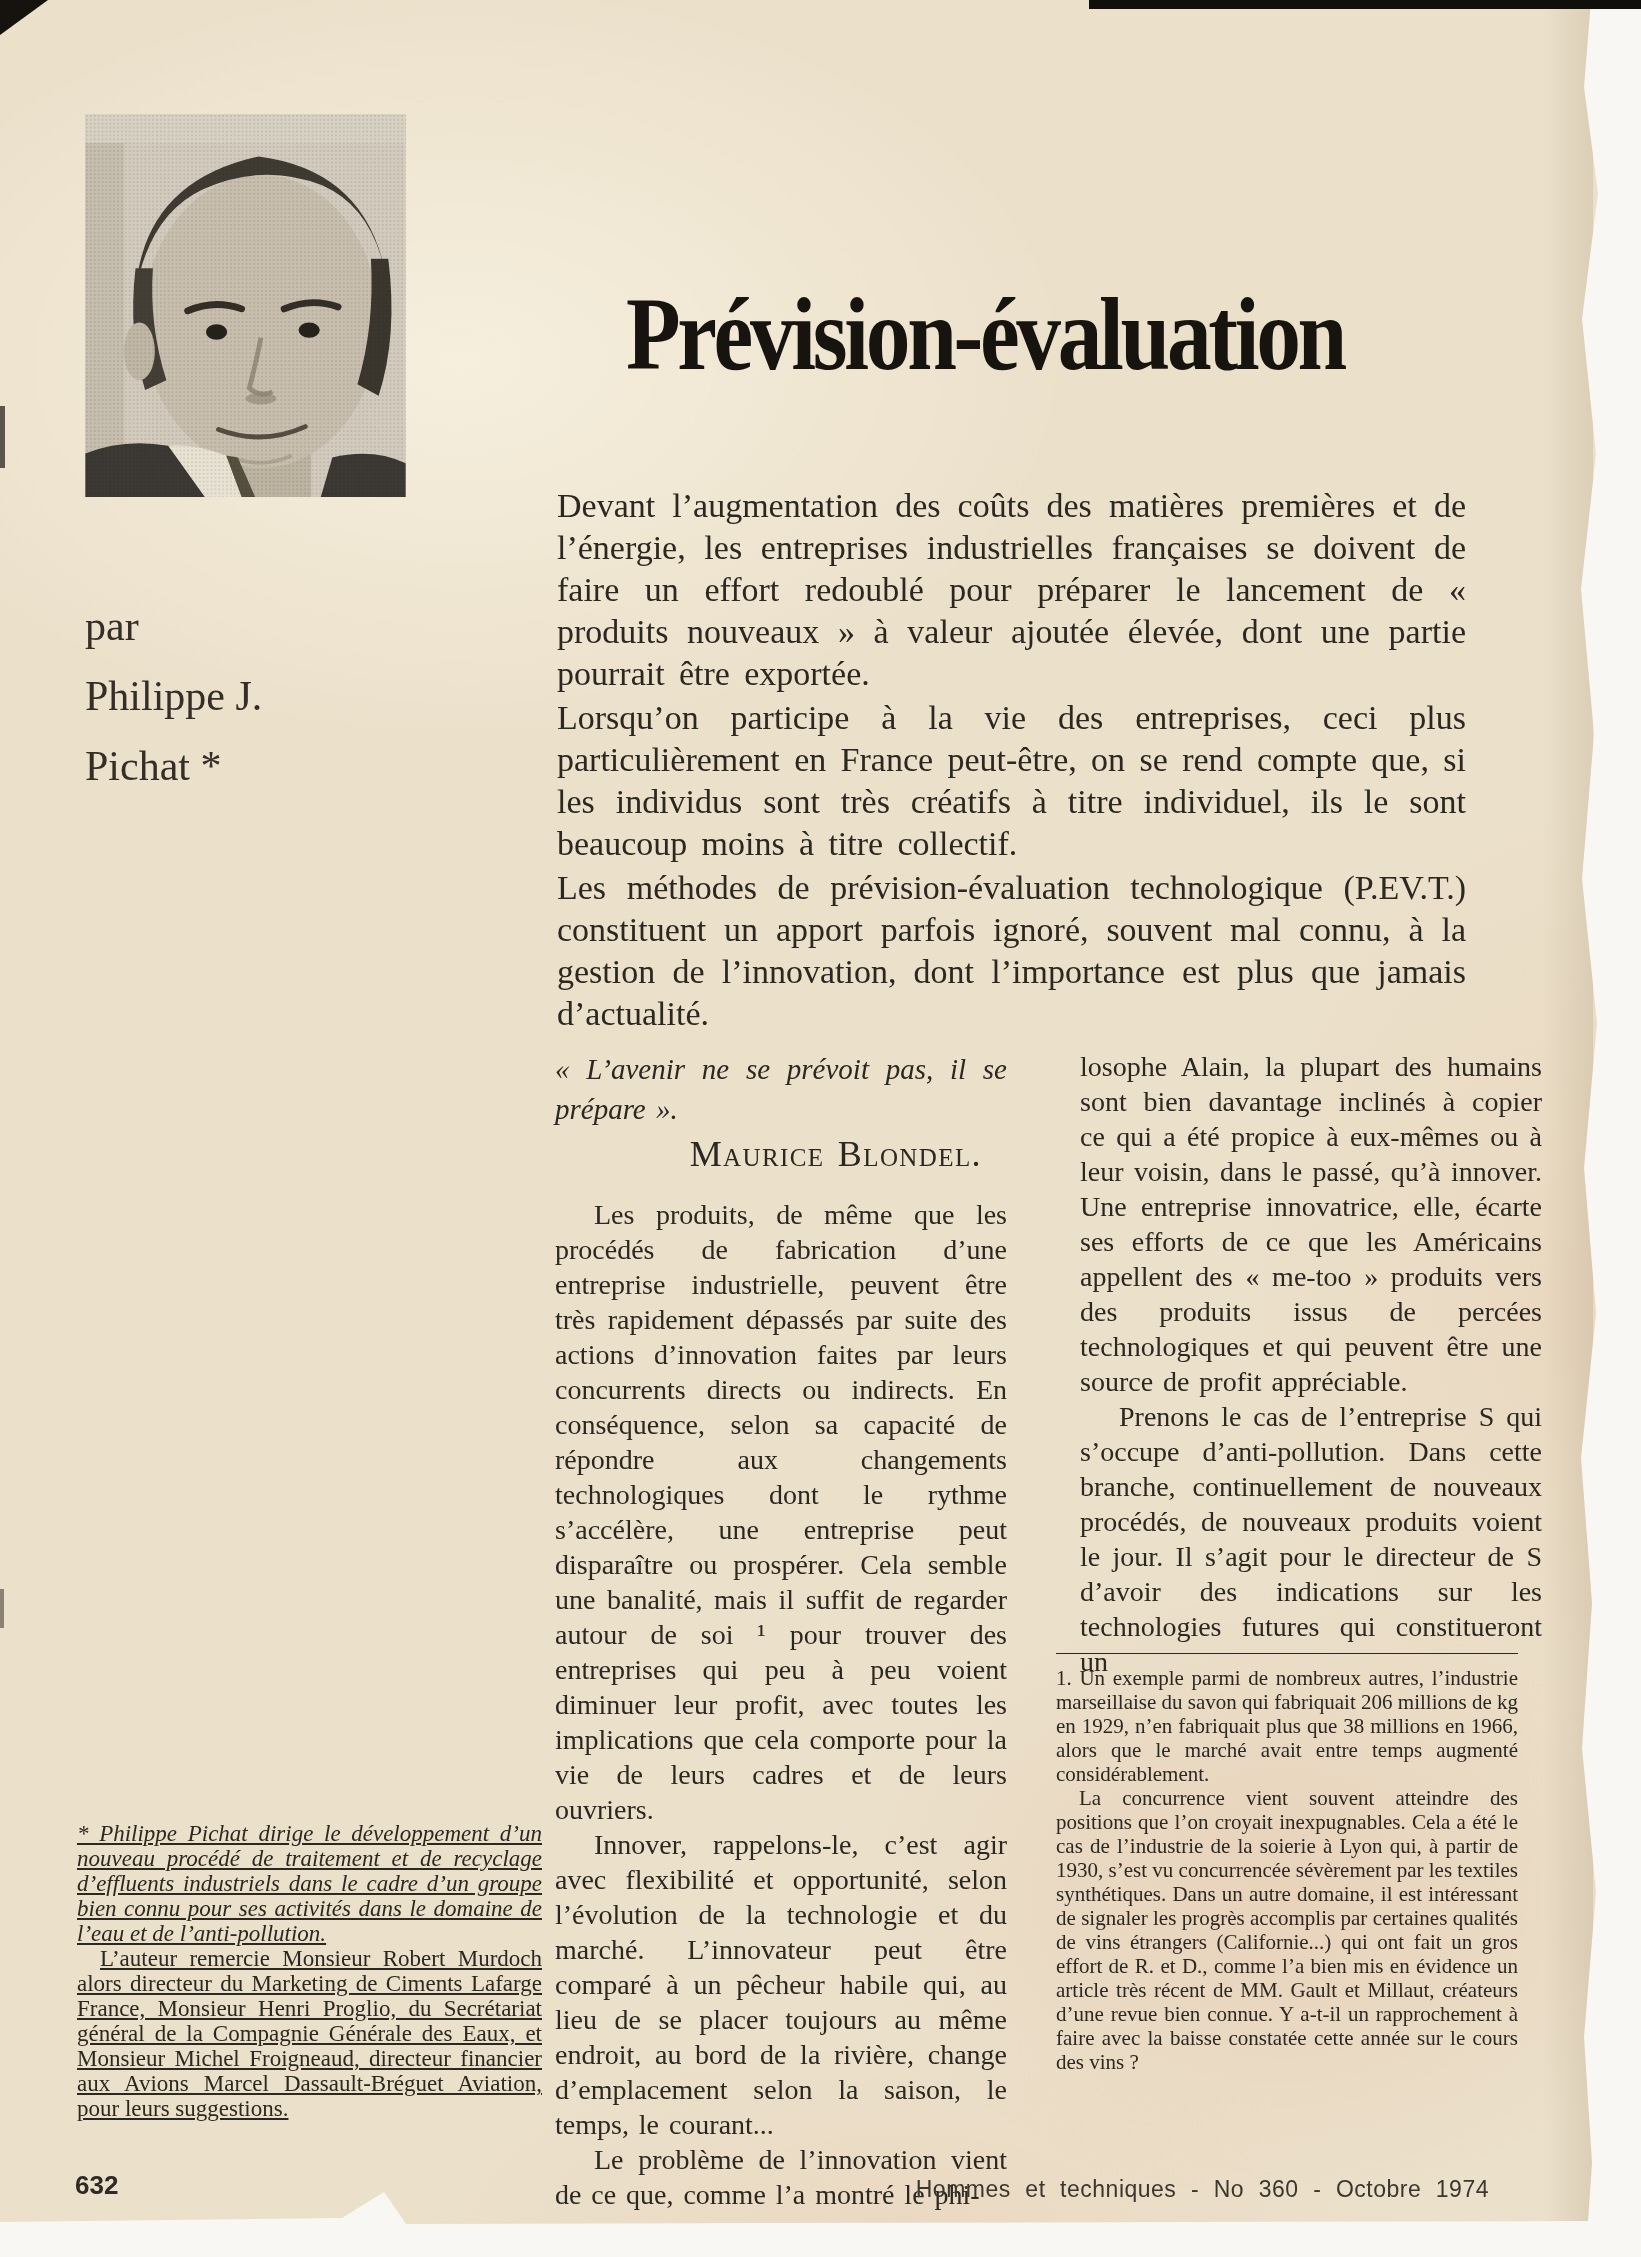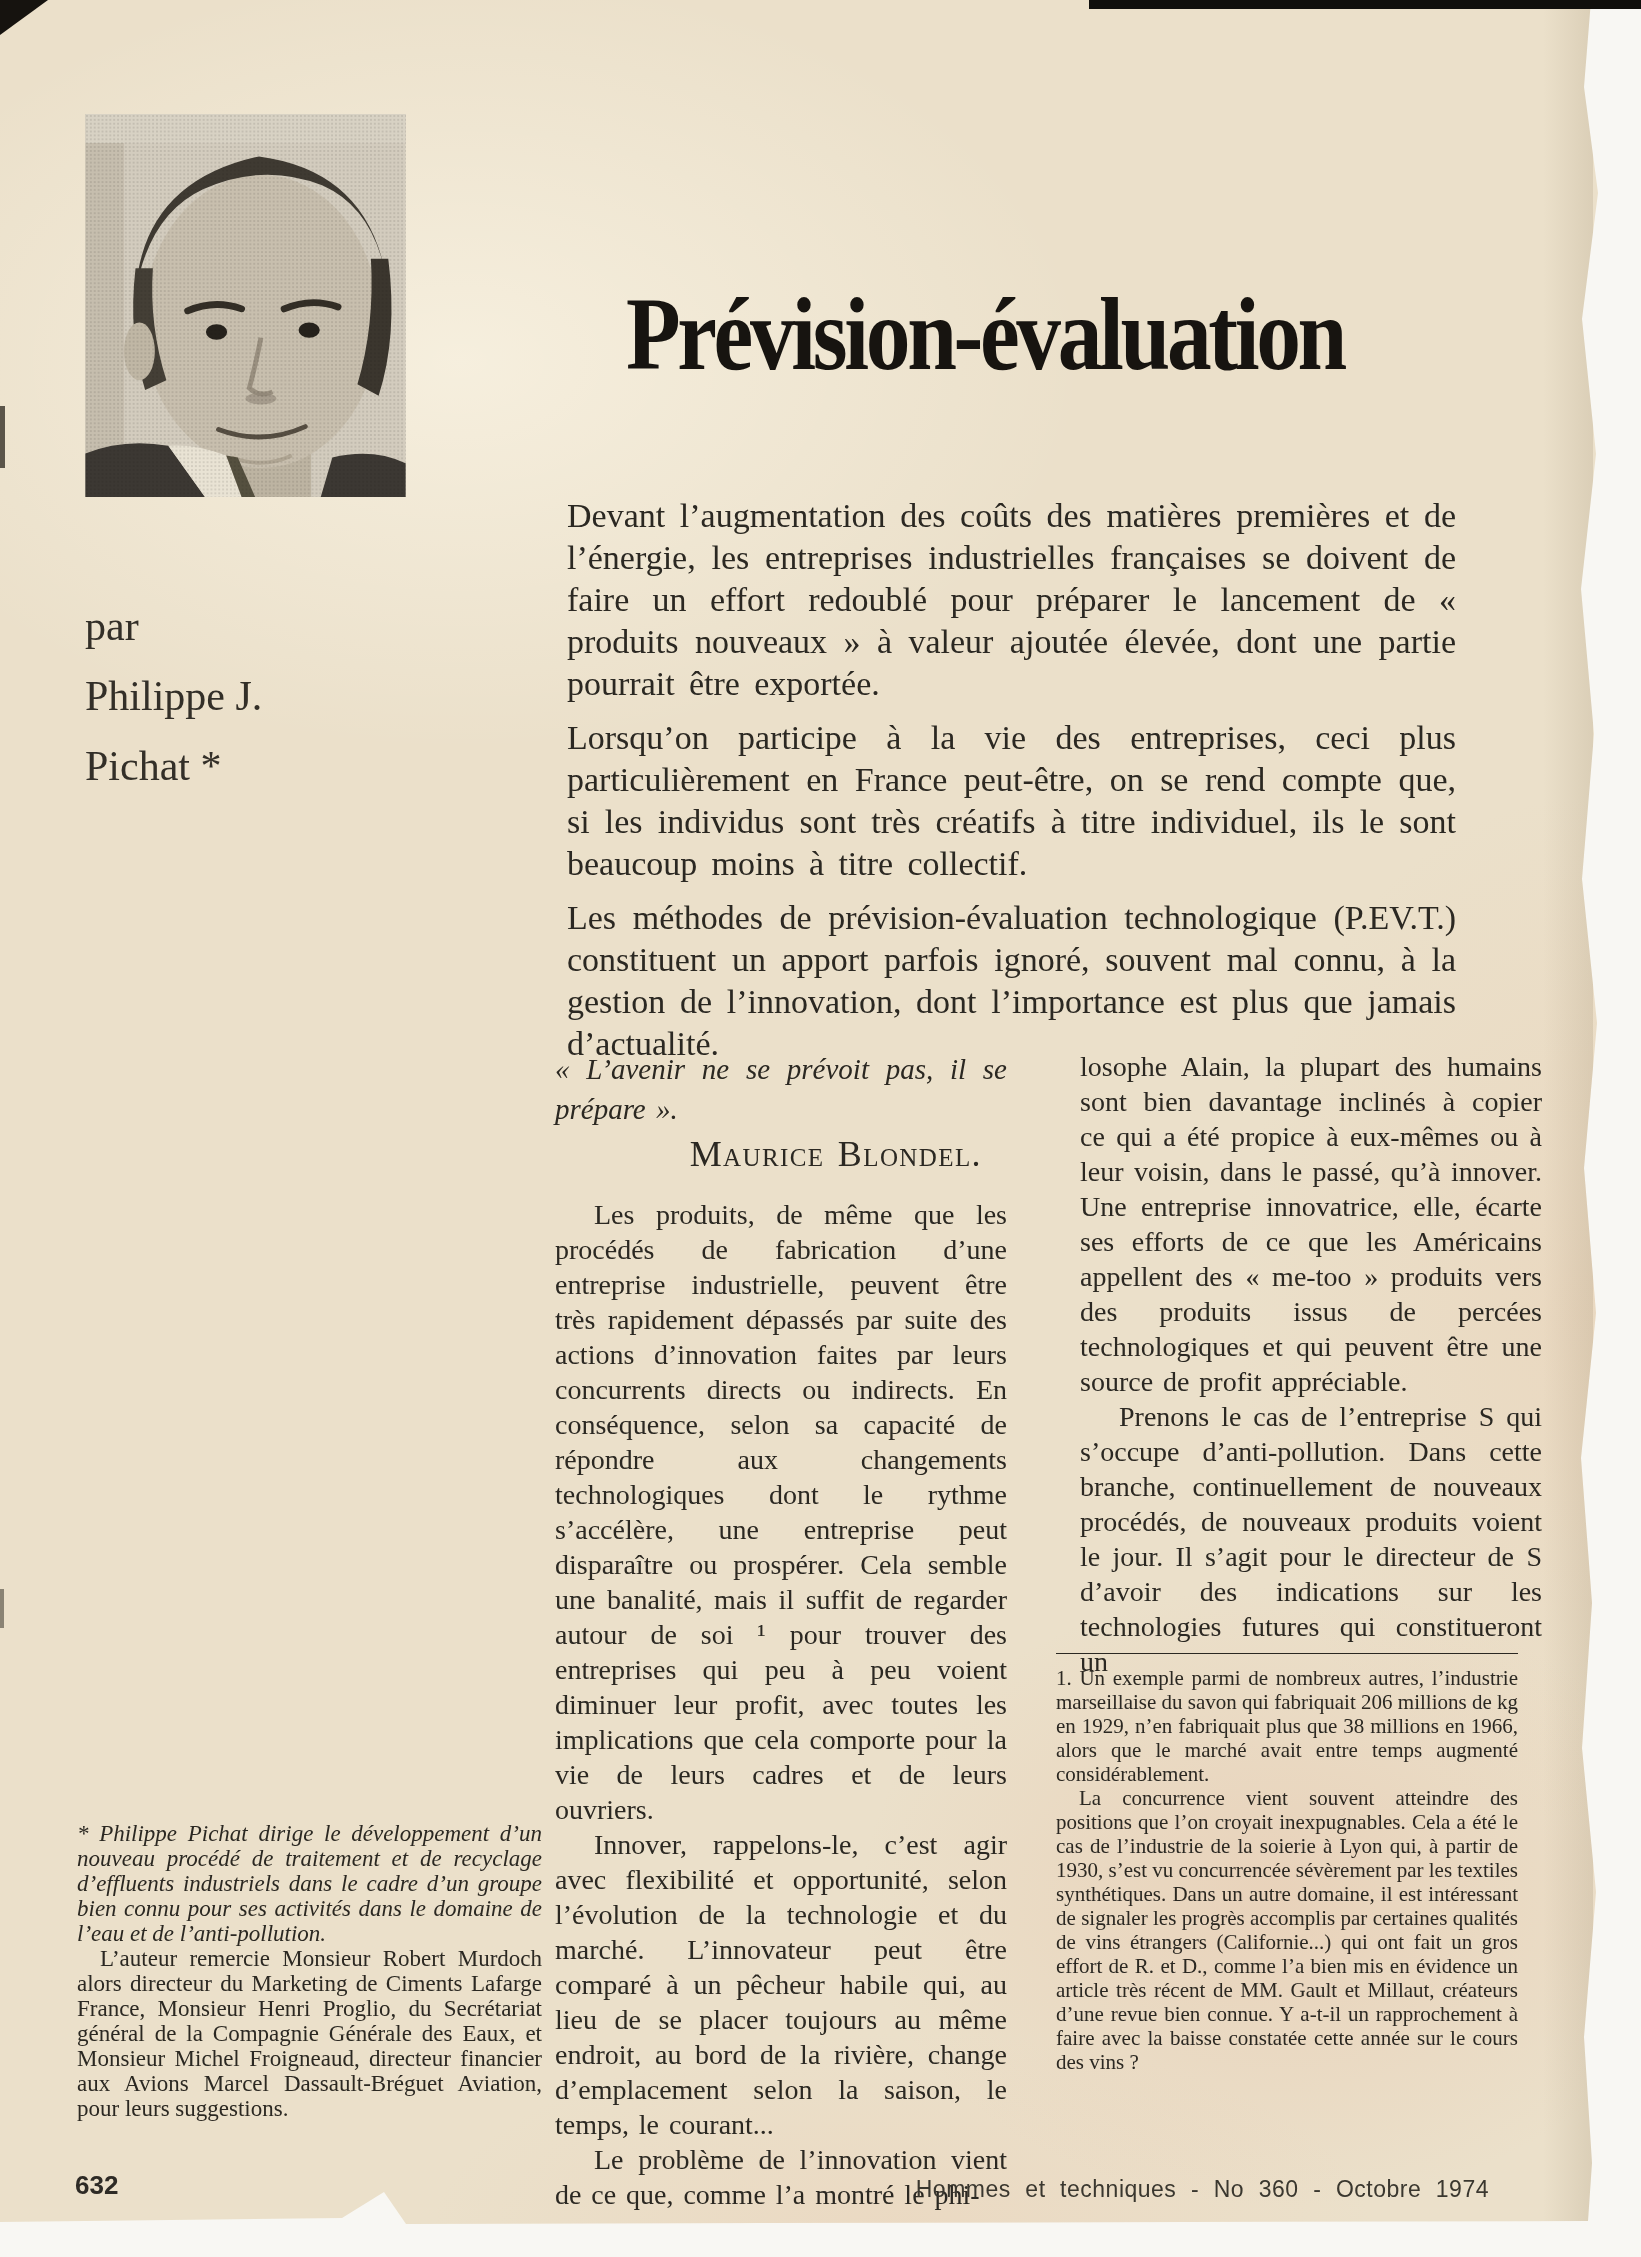--- a/index.html
+++ b/index.html
@@ -31,41 +31,41 @@
     background-size:3.9px 3.9px;pointer-events:none;}
 
   .title{position:absolute;left:626px;top:274px;margin:0;white-space:nowrap;
     font-size:104px;font-weight:700;letter-spacing:-3.9px;color:#171410;
     transform:scaleX(0.86);transform-origin:left top;}
 
   .byline{position:absolute;left:85px;top:591px;font-size:42px;line-height:70px;color:#332f28;}
 
   .lead{position:absolute;left:555px;top:483px;width:913px;font-size:34px;line-height:42px;
     text-align:justify;word-spacing:5.8px;}
-  .lead p{margin:12px;}
+  .lead p{margin:2px;}
 
   .col{position:absolute;font-size:28px;line-height:35px;text-align:justify;word-spacing:2.9px;}
   .col-left{left:555px;top:1049px;width:452px;}
   .col-right{left:1080px;top:1049px;width:462px;max-height:623px;overflow:hidden;}
   .col p{margin:0;}
   .epigraph{font-style:italic;font-size:29px;line-height:40px;}
   .attribution{margin-top:7.7px !important;text-align:right;padding-right:25px;
     font-variant:small-caps;letter-spacing:1.4px;font-size:36px;}
   .first-body{margin-top:25px !important;}
   .indent{text-indent:39px;}
 
   .footnote-right{position:absolute;left:1056px;top:1653px;width:462px;
     font-size:21px;line-height:24px;text-align:justify;
     border-top:1.9px solid #2b2822;padding-top:11.6px;}
   .footnote-right p{margin:0;}
   .indent-sm{text-indent:23px;}
 
   .author-note{position:absolute;left:77px;top:1821px;width:465px;
     font-size:23px;line-height:25px;text-align:justify;}
-  .author-note p{margin:0;}
+  .author-note p{margin:0;text-decoration:underline;}
   .italic{font-style:italic;}
 
   .page-number{position:absolute;left:75px;top:2170px;
     font-family:"Liberation Sans",sans-serif;font-weight:700;font-size:26px;color:#2e2b26;}
   .journal-line{position:absolute;left:850px;top:2176px;width:639px;text-align:right;
     font-family:"Liberation Sans",sans-serif;font-size:23px;word-spacing:7.7px;
     letter-spacing:0.5px;color:#3a372f;}
 </style>
 </head>
 <body>

